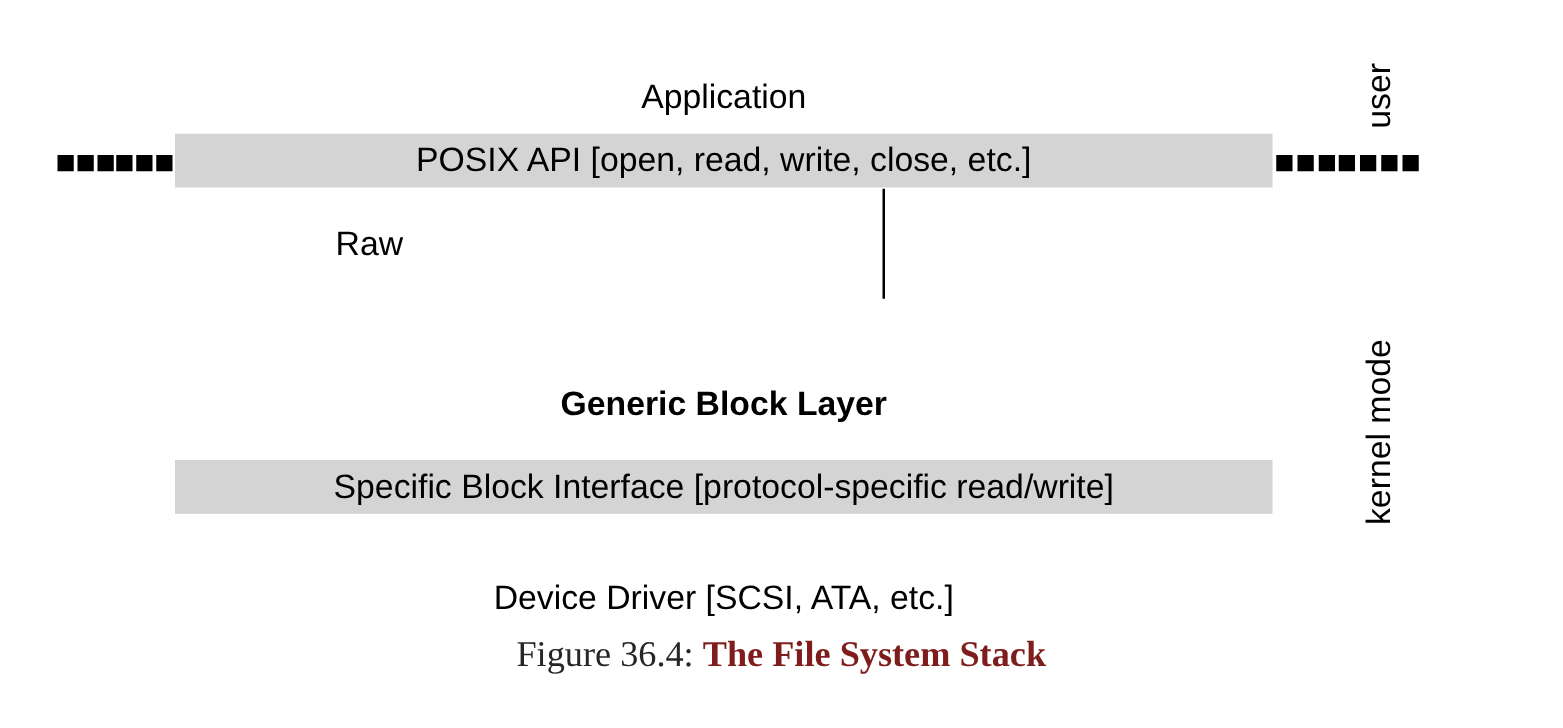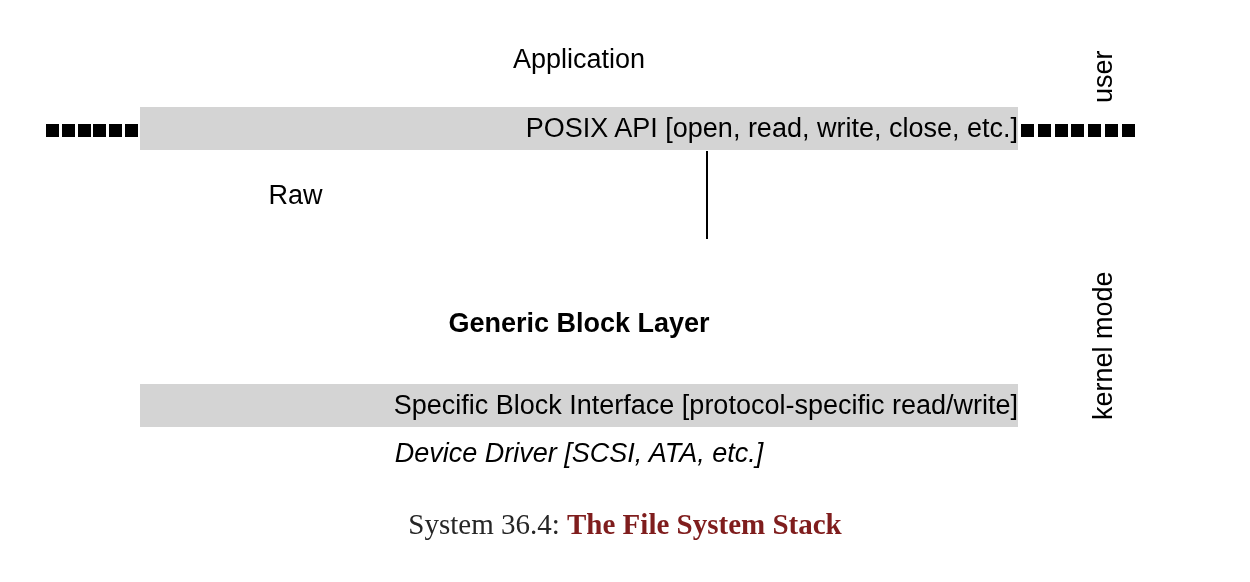--- a/index.html
+++ b/index.html
@@ -29,33 +29,32 @@
     display: flex;
     align-items: center;
     justify-content: center;
     font-size: 27px;
     color: #000000;
     letter-spacing: 0px;
     white-space: nowrap;
   }
   .layer.shaded {
     background: #d4d4d4;
-    justify-content: flex-end;
   }
   .layer.plain {
     background: transparent;
   }
 
-  #row-application { top: 38px; }
+  #row-application { top: 56px; }
   #row-posix       { top: 107px; }
   #row-split       { top: 173px; height: 44px; }
   #row-generic-bi  { top: 238px; }
   #row-generic-bl  { top: 302px; font-weight: bold; }
-  #row-specific-bi { top: 384px; }
-  #row-device      { top: 432px; font-style: italic; }
+  #row-specific-bi { top: 368px; }
+  #row-device      { top: 457px; }
 
   
   #row-split {
     justify-content: flex-start;
   }
   .split-half {
     height: 100%;
     display: flex;
     align-items: center;
     justify-content: center;
@@ -175,17 +174,17 @@
   </div>
 
   <div class="layer plain" id="row-device">
     <span>Device Driver [SCSI, ATA, etc.]</span>
   </div>
 
   <div class="side-label" id="label-user">user</div>
   <div class="side-label" id="label-kernel-mode">kernel mode</div>
 
   <div id="figure-caption">
-    <span class="cap-num">System 36.4:</span>
+    <span class="cap-num">Figure 36.4:</span>
     <span class="cap-bold">The File System Stack</span>
   </div>
 
 </div>
 
 </body></html>

